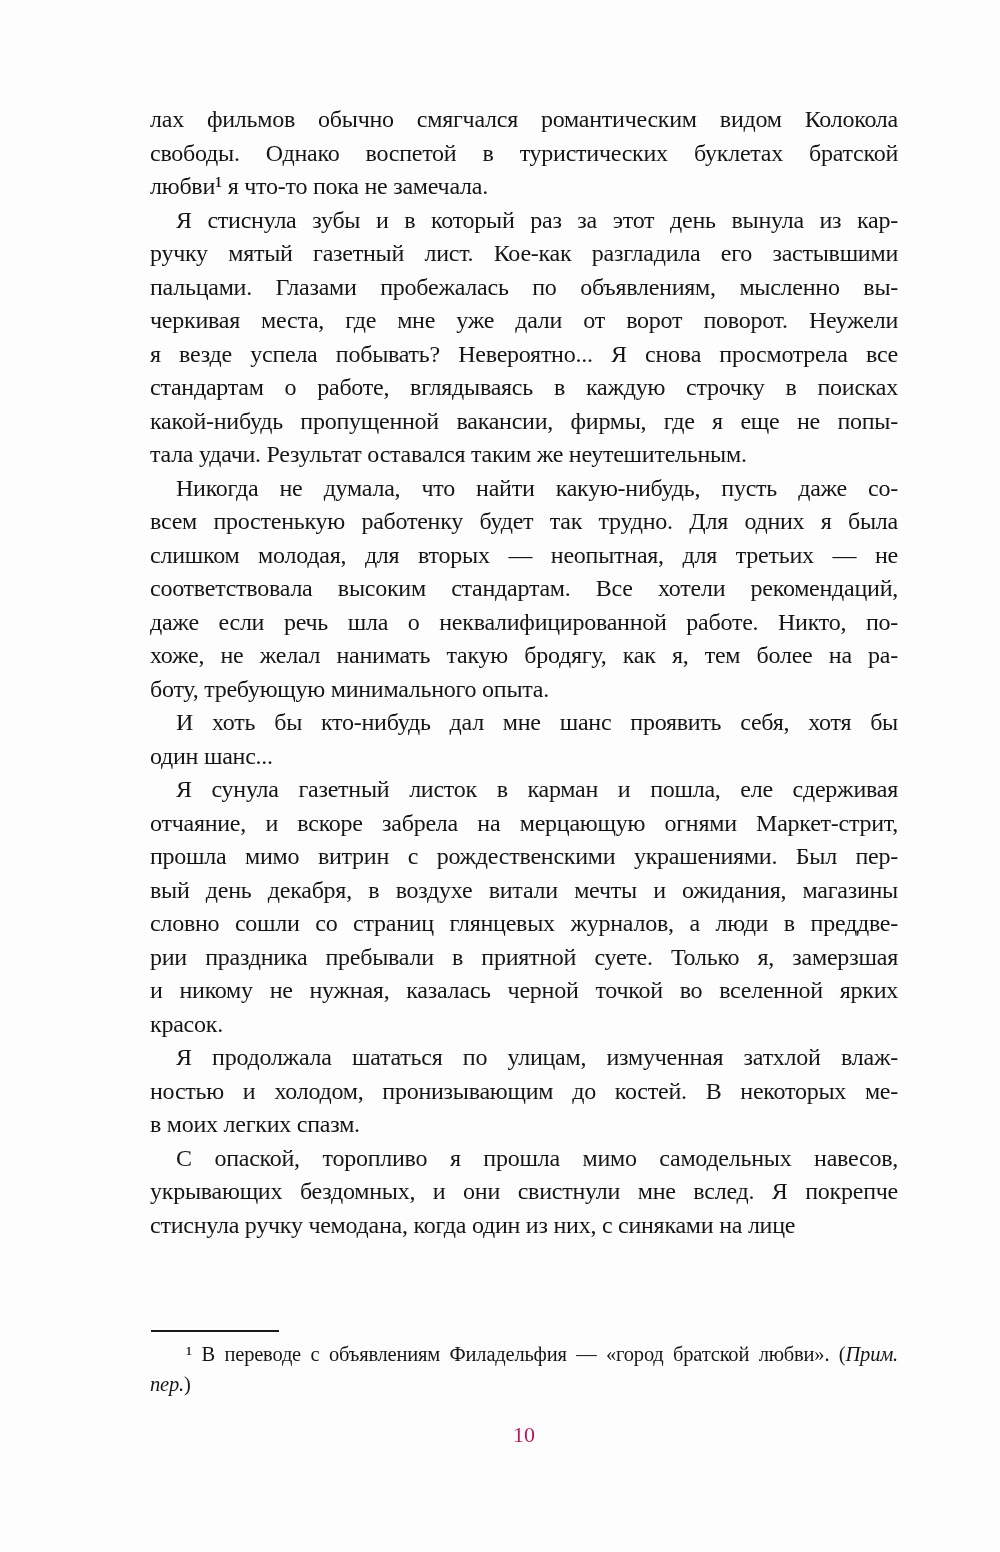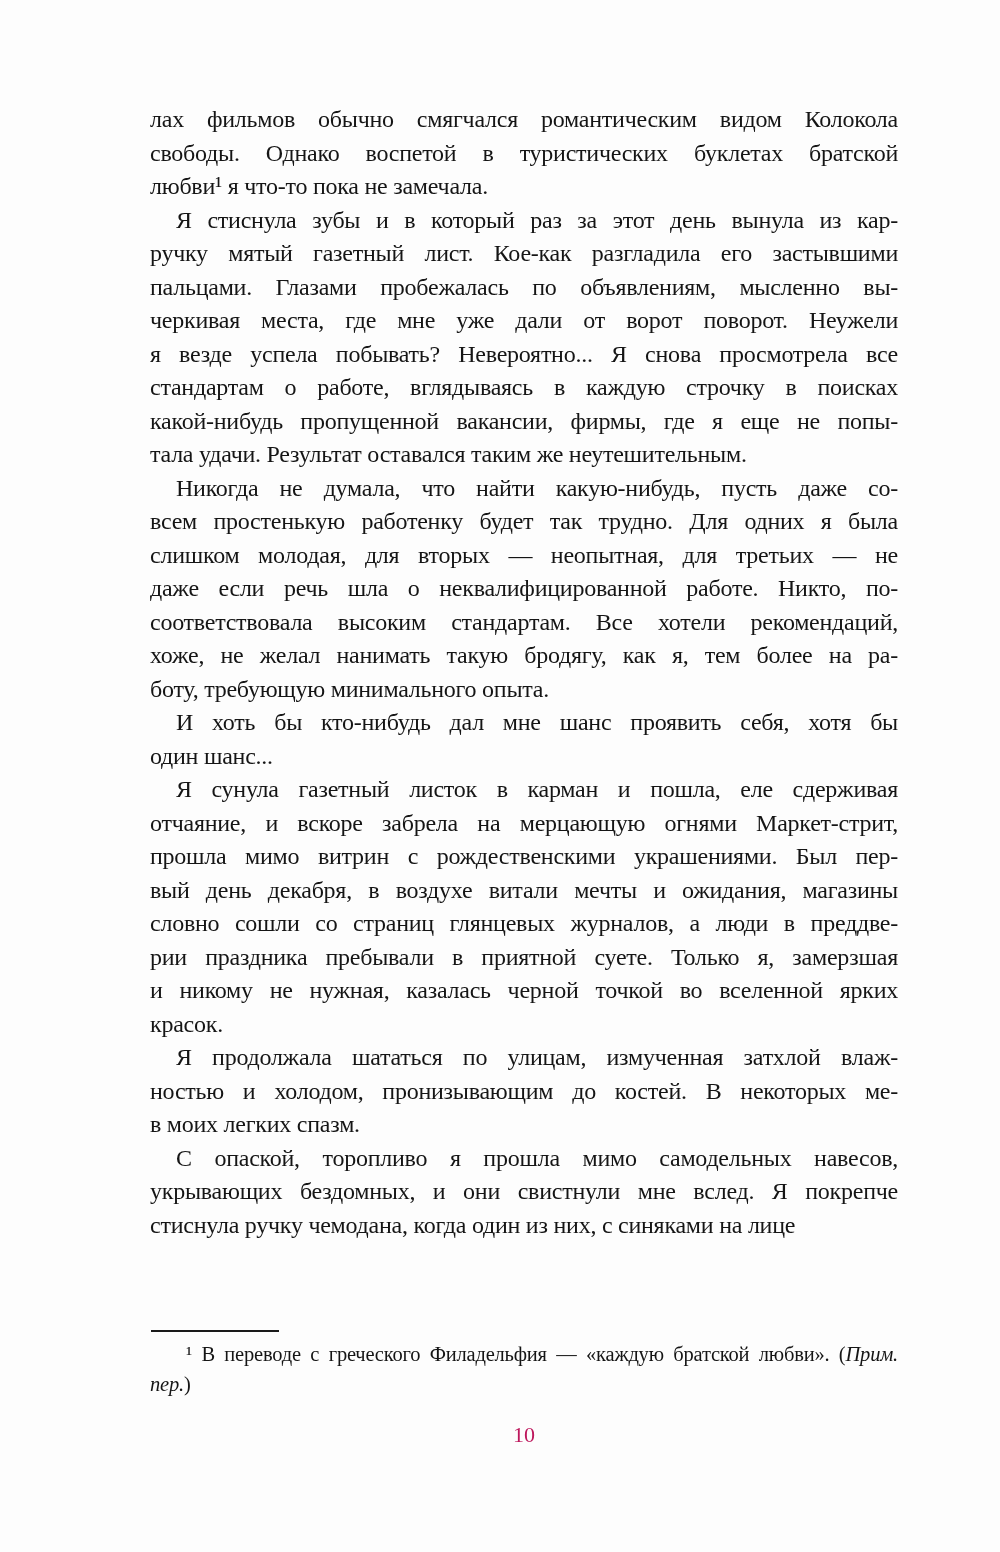--- a/index.html
+++ b/index.html
@@ -80,22 +80,22 @@
         <div class="line">черкивая места, где мне уже дали от ворот поворот. Неужели</div>
         <div class="line">я везде успела побывать? Невероятно... Я снова просмотрела все</div>
         <div class="line">стандартам о работе, вглядываясь в каждую строчку в поисках</div>
         <div class="line">какой-нибудь пропущенной вакансии, фирмы, где я еще не попы-</div>
         <div class="line lastline">тала удачи. Результат оставался таким же неутешительным.</div>
       </div>
       <div class="para">
         <div class="line indented">Никогда не думала, что найти какую-нибудь, пусть даже со-</div>
         <div class="line">всем простенькую работенку будет так трудно. Для одних я была</div>
         <div class="line">слишком молодая, для вторых — неопытная, для третьих — не</div>
+        <div class="line">соответствовала высоким стандартам. Все хотели рекомендаций,</div>
         <div class="line">даже если речь шла о неквалифицированной работе. Никто, по-</div>
-        <div class="line">соответствовала высоким стандартам. Все хотели рекомендаций,</div>
         <div class="line">хоже, не желал нанимать такую бродягу, как я, тем более на ра-</div>
         <div class="line lastline">боту, требующую минимального опыта.</div>
       </div>
       <div class="para">
         <div class="line indented">И хоть бы кто-нибудь дал мне шанс проявить себя, хотя бы</div>
         <div class="line lastline">один шанс...</div>
       </div>
       <div class="para">
         <div class="line indented">Я сунула газетный листок в карман и пошла, еле сдерживая</div>
         <div class="line">отчаяние, и вскоре забрела на мерцающую огнями Маркет-стрит,</div>
@@ -112,17 +112,17 @@
         <div class="line lastline">в моих легких спазм.</div>
       </div>
       <div class="para">
         <div class="line indented">С опаской, торопливо я прошла мимо самодельных навесов,</div>
         <div class="line">укрывающих бездомных, и они свистнули мне вслед. Я покрепче</div>
         <div class="line lastline">стиснула ручку чемодана, когда один из них, с синяками на лице</div>
       </div>
     </div>
   <div class="fn-rule"></div>
   <div class="footnote-text">
-      <div class="line indented"><span>¹ В переводе с греческого Филадельфия — «каждую братской любви». (</span><span class="it">Прим.</span></div>
+      <div class="line indented"><span>¹ В переводе с объявлениям Филадельфия — «город братской любви». (</span><span class="it">Прим.</span></div>
       <div class="line lastline"><span class="it">пер.</span><span>)</span></div>
     </div>
   <div class="page-number">10</div>
 </div>
 
 </body></html>

